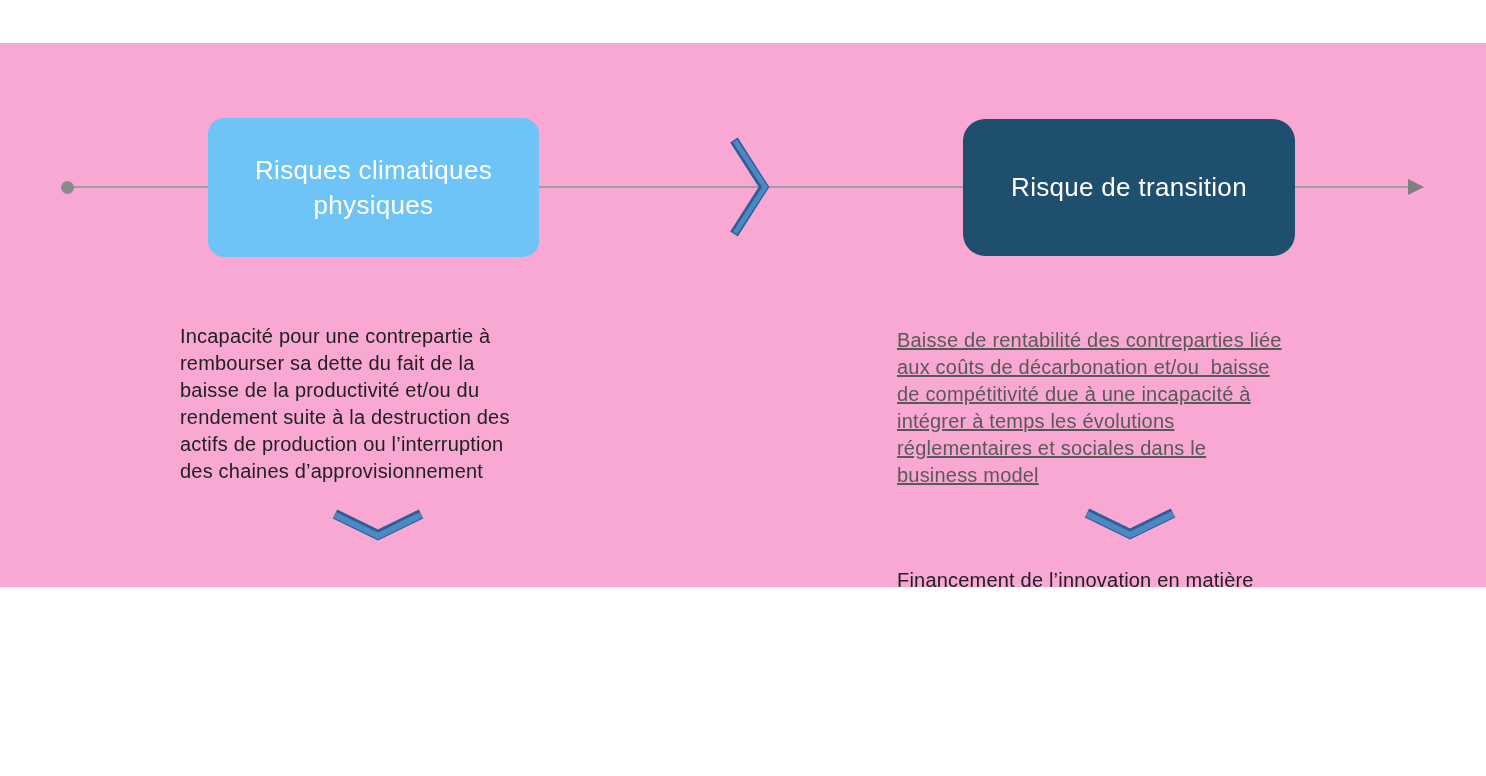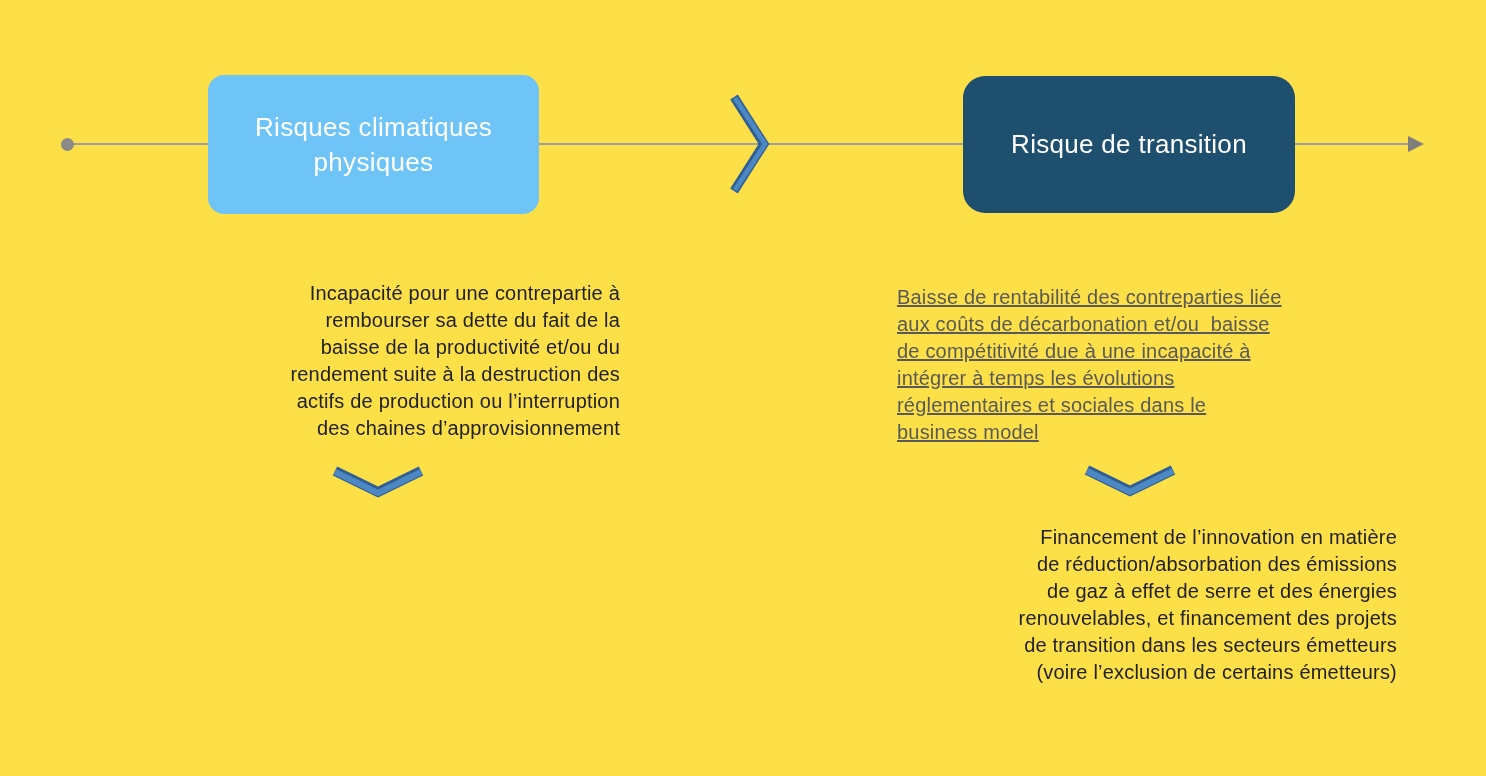--- a/index.html
+++ b/index.html
@@ -9,24 +9,25 @@
     --chevron-fill:#4C88C4;
     --chevron-edge:#2E5E94;
     --timeline:#9E9E9E;
     --timeline-marker:#8A8A8A;
     --text-dark:#212121;
     --text-gray:#595959;
   }
   html,body{margin:0;padding:0;background:#fff;}
   .canvas{
     position:relative;
-    width:1486px;height:776px;
-    background:#fde047;
+    width:1486px;height:544px;
+    background:#f9a8d4;
     font-family:"Liberation Sans", sans-serif;
     overflow:hidden;
+    margin-top:43px;
   }
   .timeline{
     position:absolute;left:68px;top:143px;width:1354px;height:2px;
     background:var(--timeline);
   }
   .timeline-dot{
     position:absolute;left:61px;top:138px;width:13px;height:13px;
     border-radius:50%;background:var(--timeline-marker);
   }
   .timeline-arrowhead{
@@ -47,21 +48,21 @@
   }
   .risk-box.transition{
     left:963px;top:76px;width:332px;height:137px;
     background:var(--transition-box-bg);border-radius:22px;
   }
   .body-text{
     position:absolute;
     font-size:20px;line-height:27px;letter-spacing:.2px;
     white-space:pre-wrap;
   }
-  .body-text.dark{color:var(--text-dark);text-align:right;}
+  .body-text.dark{color:var(--text-dark);}
   .body-text.gray{color:var(--text-gray);text-decoration:underline;}
   .desc-left{left:180px;top:280px;width:440px;}
   .desc-right{left:897px;top:284px;width:490px;}
   .impl-left{left:180px;top:520px;width:440px;}
   .impl-right{left:897px;top:524px;width:500px;}
   .chev-right-svg{position:absolute;left:727px;top:92px;}
   .chev-down-left{position:absolute;left:330px;top:463px;}
   .chev-down-right{position:absolute;left:1082px;top:462px;}
   svg .edge{stroke:var(--chevron-edge);fill:none;}
   svg .fill{stroke:var(--chevron-fill);fill:none;}

